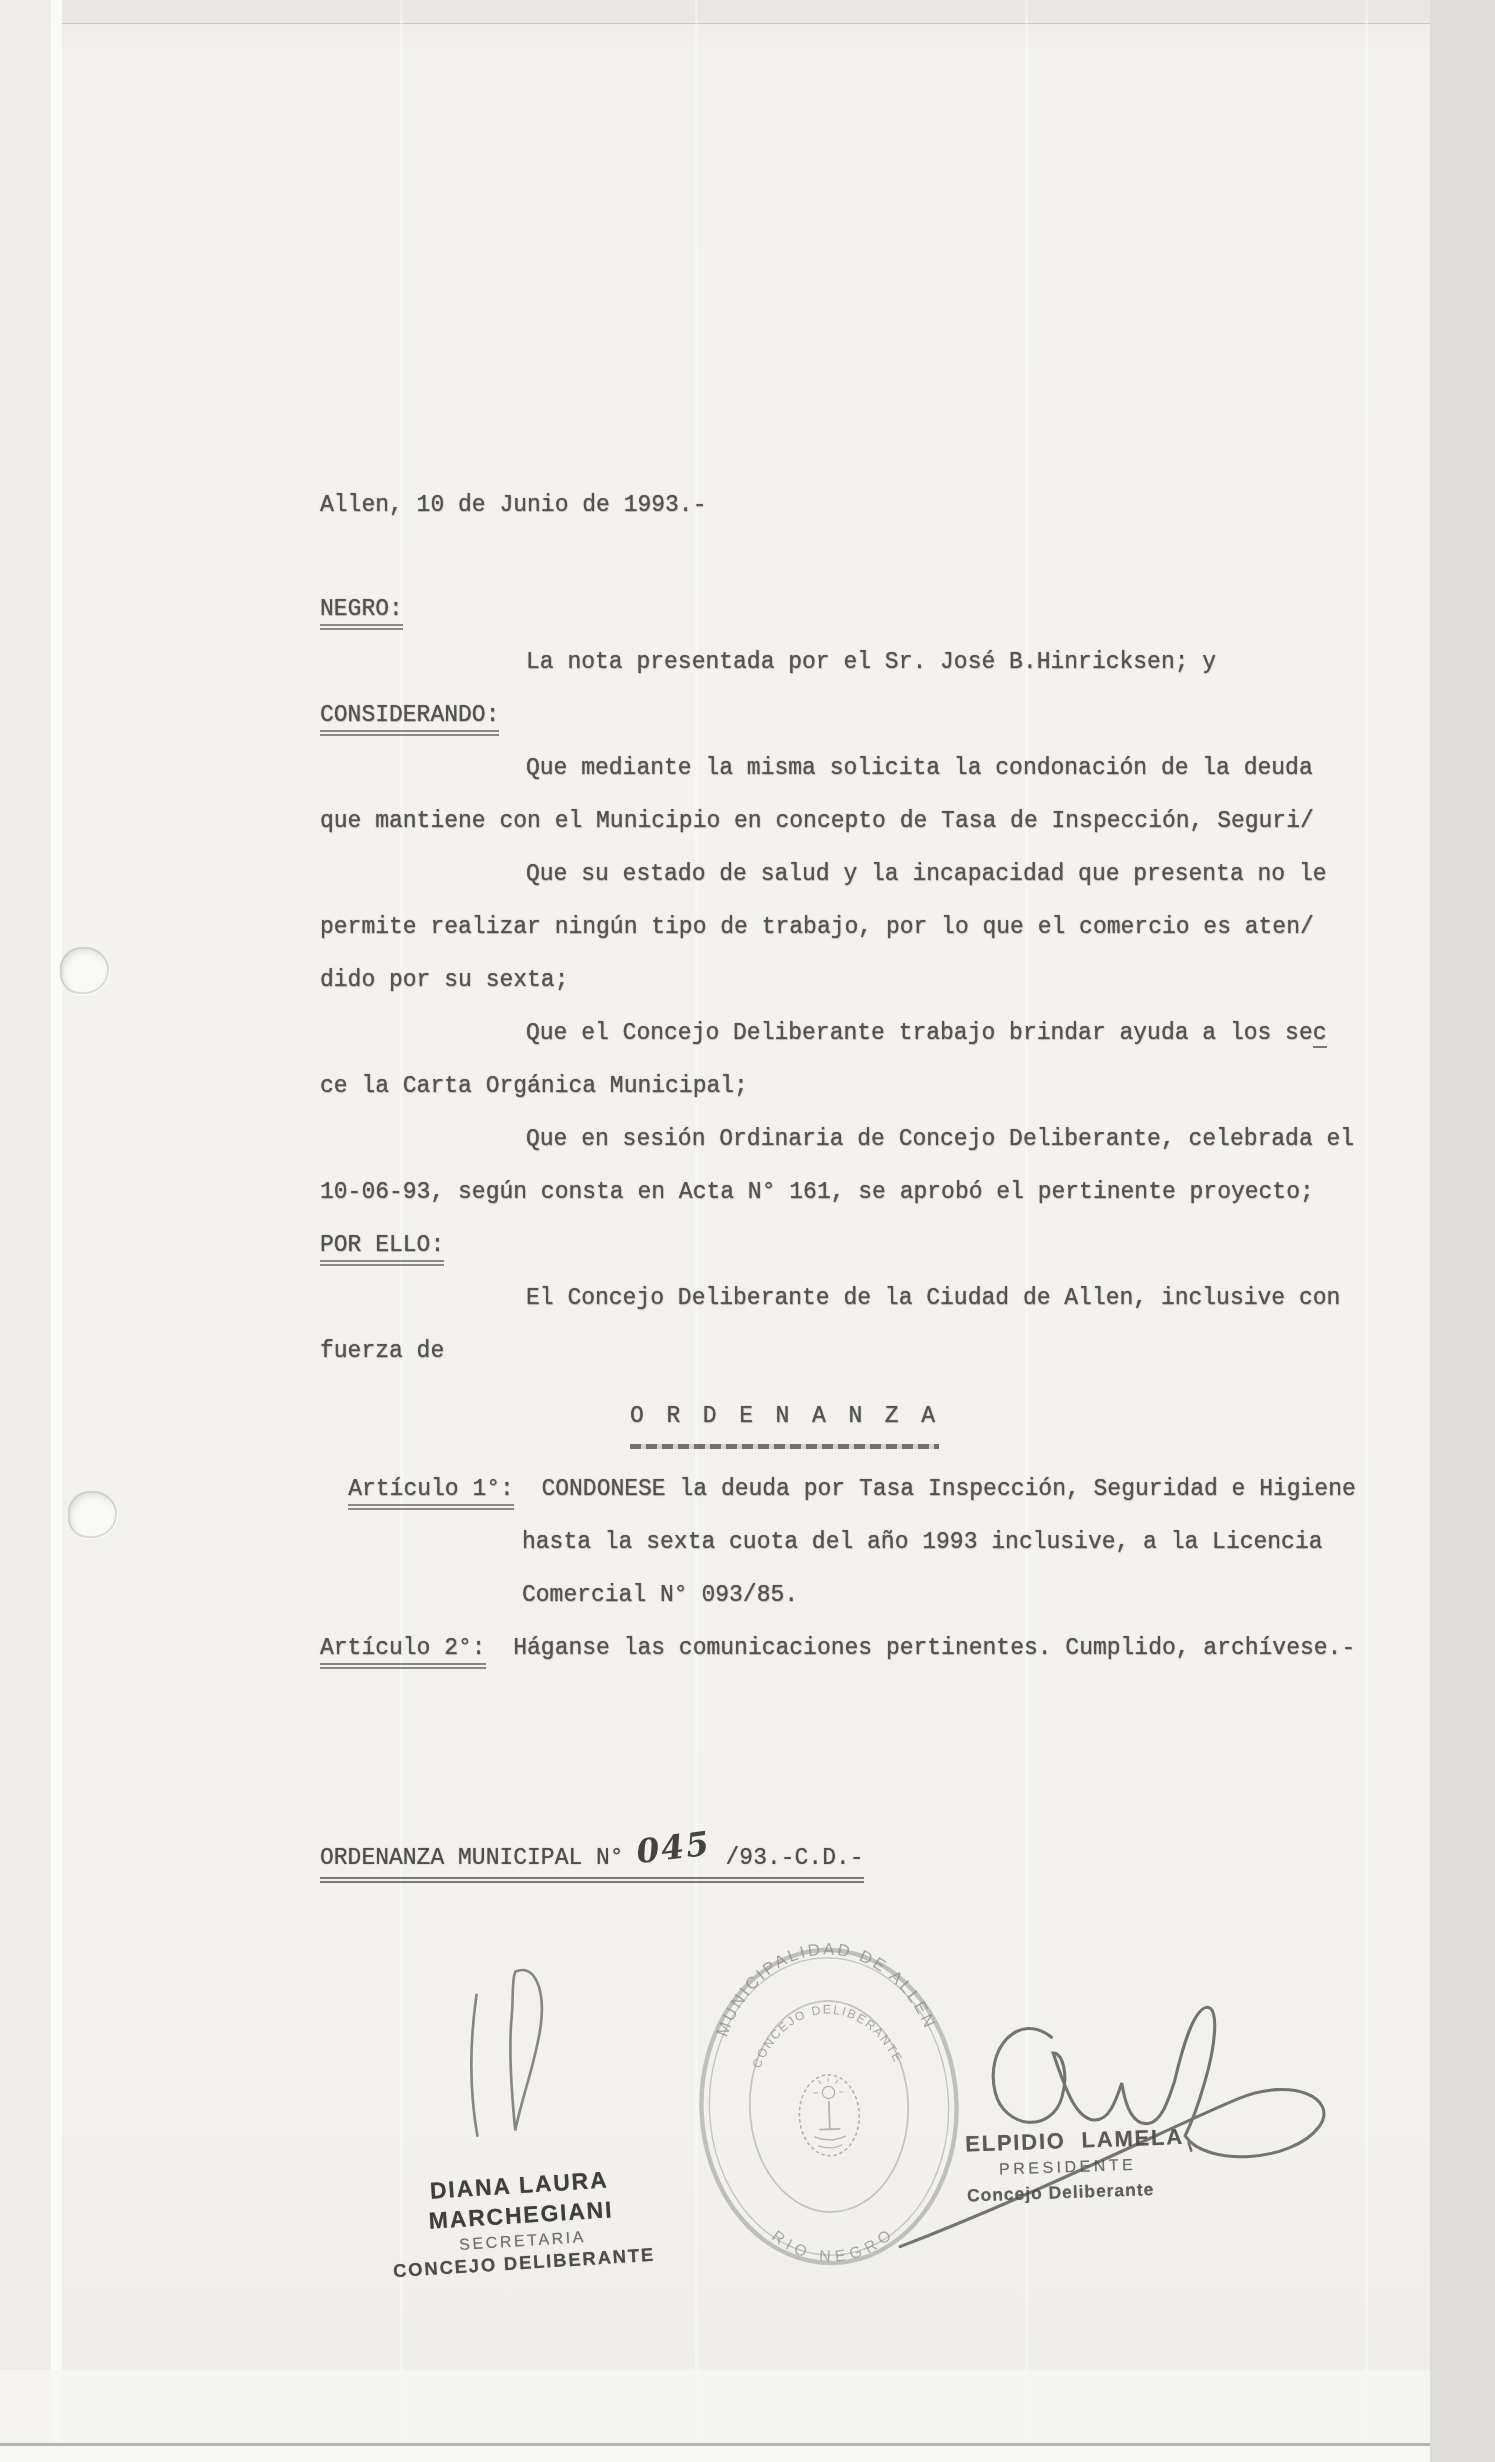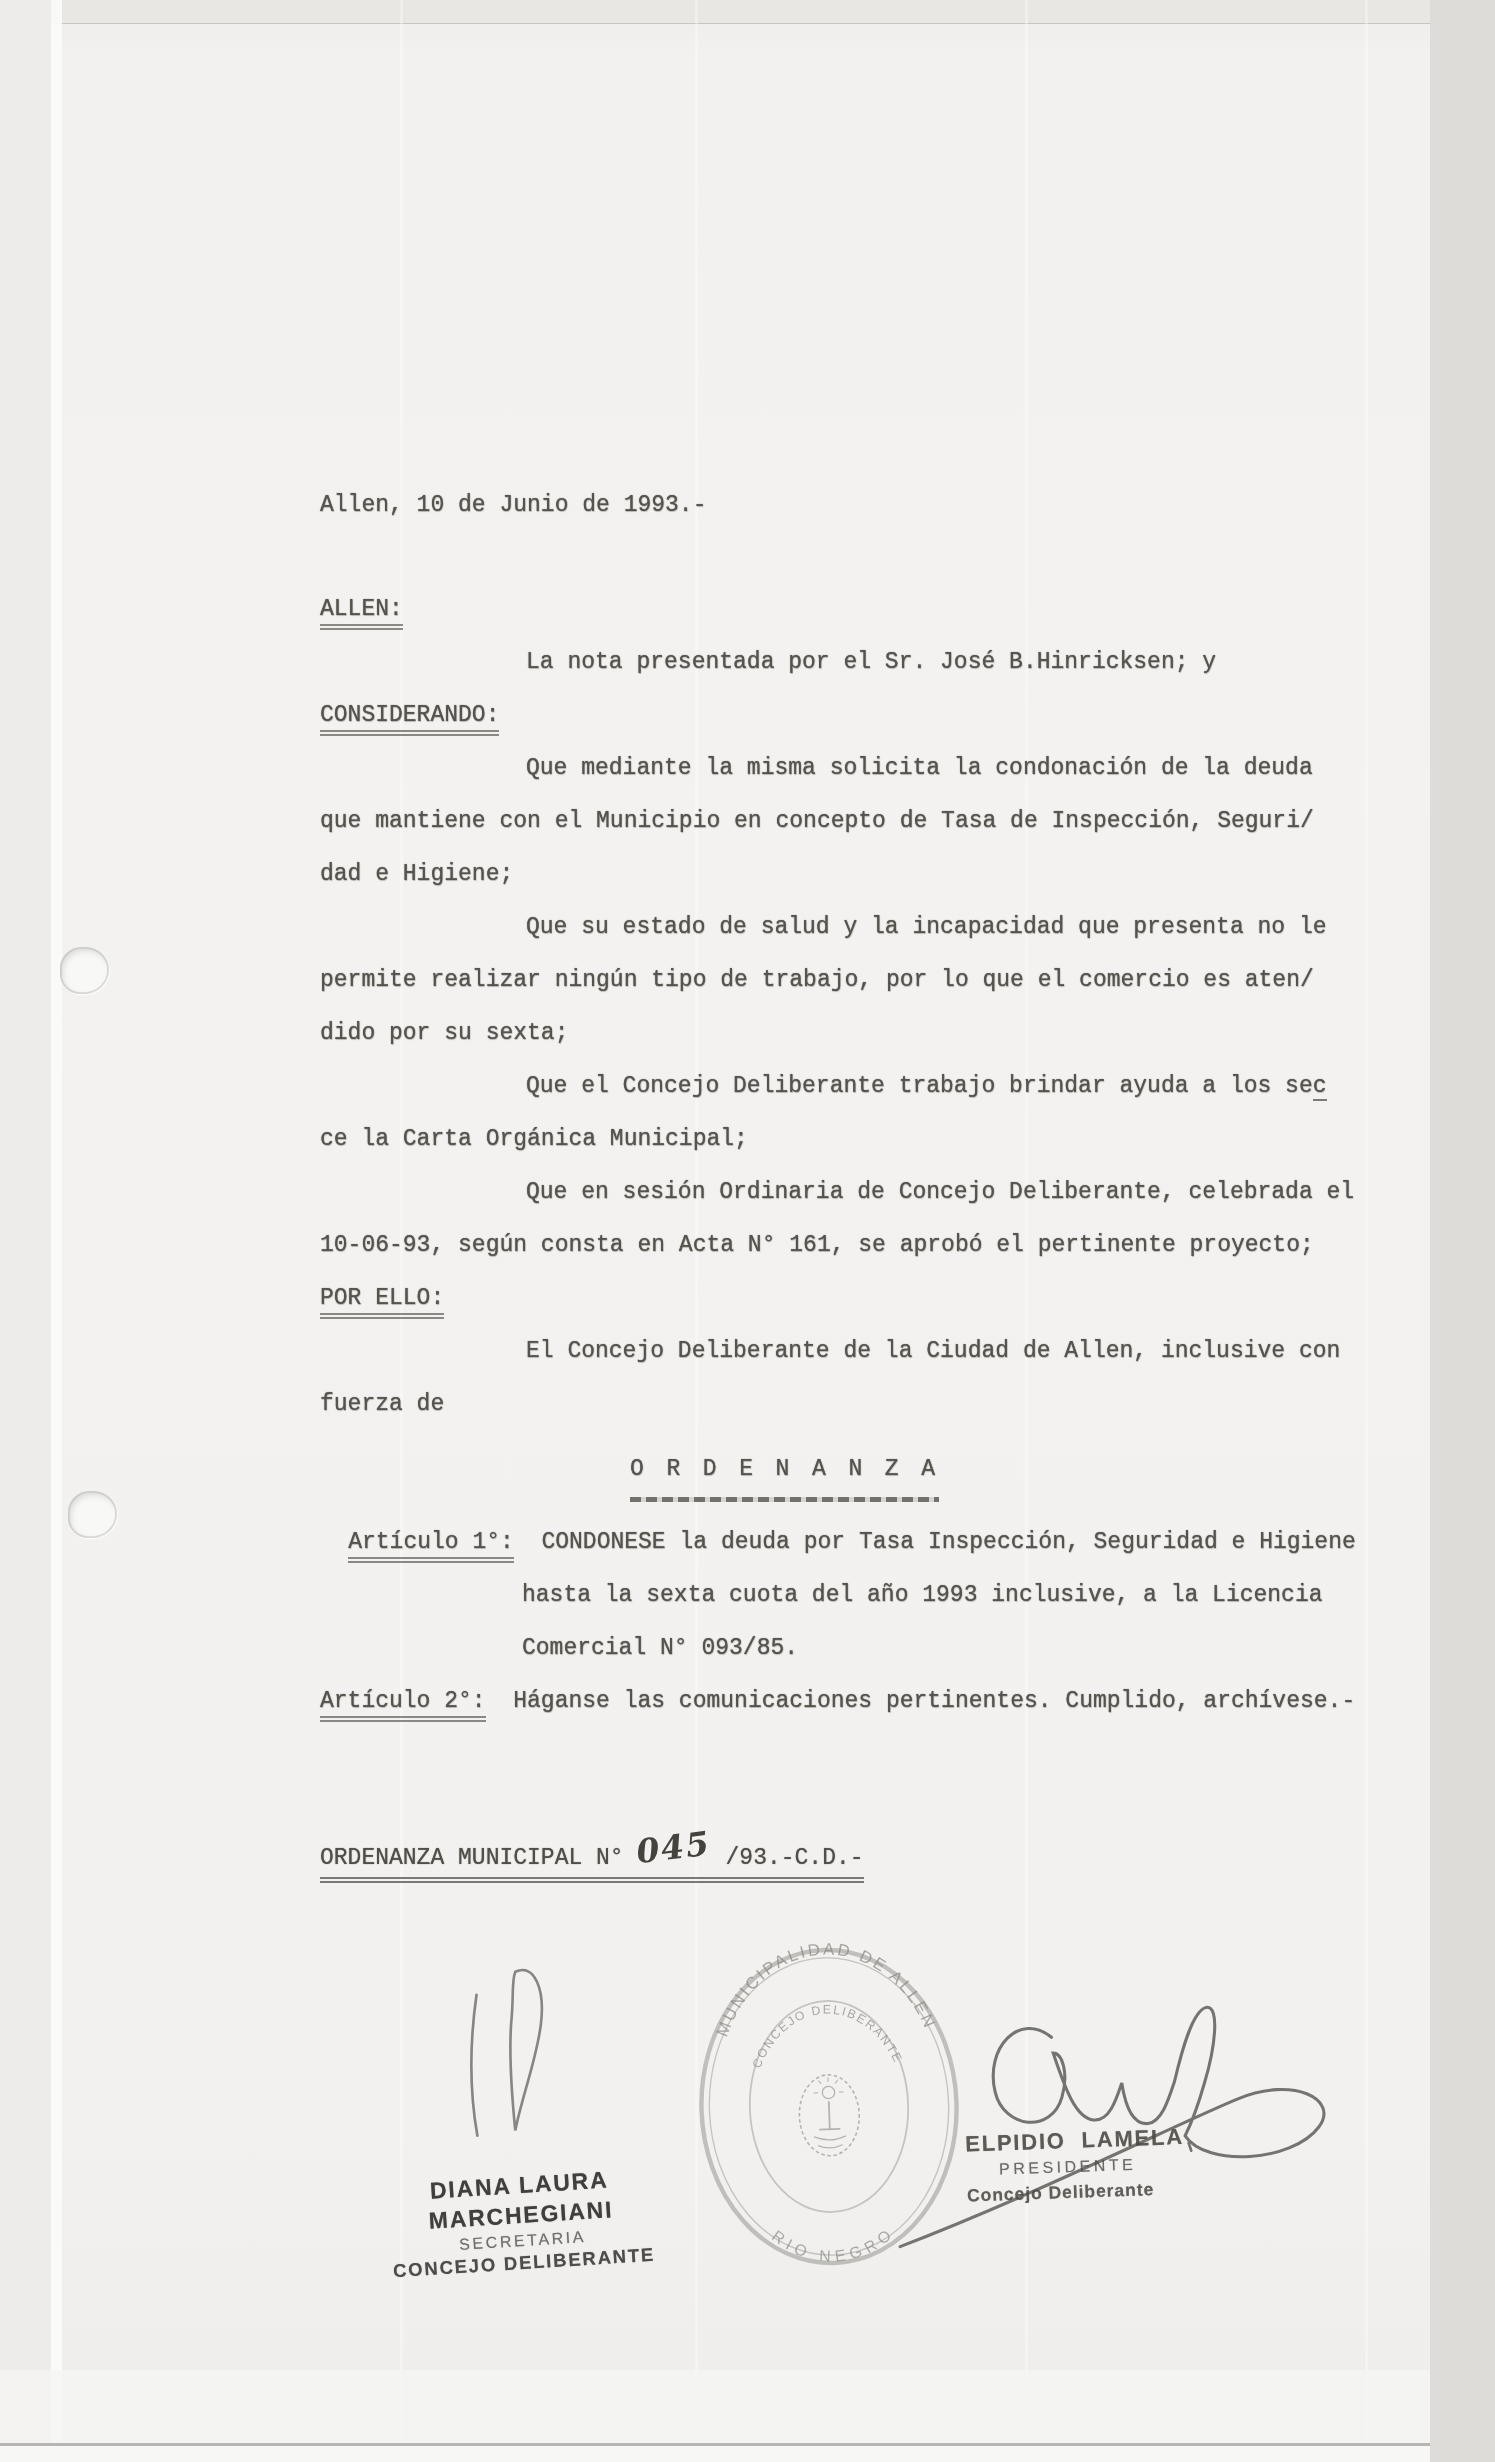--- a/index.html
+++ b/index.html
@@ -61,26 +61,25 @@
   <div class="streak" style="left:1025px"></div>
   <div class="streak" style="left:1365px"></div>
   <div class="bottom-light"></div>
   <div class="bottom-edge"></div>
   <div class="bottom-below"></div>
   <div class="hole" style="left:60px;top:947px"></div>
   <div class="hole" style="left:68px;top:1491px"></div>
 
   <div class="doc">
       <div class="tline "><span>Allen, 10 de Junio de 1993.-</span></div>
-      <div class="tline " style="margin-top: 51px;"><span class="u2">ALLEN:</span></div>
+      <div class="tline " style="margin-top: 51px;"><span class="u2">NEGRO:</span></div>
       <div class="tline ind"><span>La nota presentada por el Sr. José B.Hinricksen; y</span></div>
       <div class="tline "><span class="u2">CONSIDERANDO:</span></div>
       <div class="tline ind"><span>Que mediante la misma solicita la condonación de la deuda</span></div>
       <div class="tline "><span>que mantiene con el Municipio en concepto de Tasa de Inspección, Seguri/</span></div>
-      <div class="tline "><span>dad e Higiene;</span></div>
       <div class="tline ind"><span>Que su estado de salud y la incapacidad que presenta no le</span></div>
       <div class="tline "><span>permite realizar ningún tipo de trabajo, por lo que el comercio es aten/</span></div>
       <div class="tline "><span>dido por su sexta;</span></div>
       <div class="tline ind"><span>Que el Concejo Deliberante trabajo brindar ayuda a los se</span><span class="u1">c</span></div>
       <div class="tline "><span>ce la Carta Orgánica Municipal;</span></div>
       <div class="tline ind"><span>Que en sesión Ordinaria de Concejo Deliberante, celebrada el</span></div>
       <div class="tline "><span>10-06-93, según consta en Acta N° 161, se aprobó el pertinente proyecto;</span></div>
       <div class="tline "><span class="u2">POR ELLO:</span></div>
       <div class="tline ind"><span>El Concejo Deliberante de la Ciudad de Allen, inclusive con</span></div>
       <div class="tline "><span>fuerza de</span></div>

